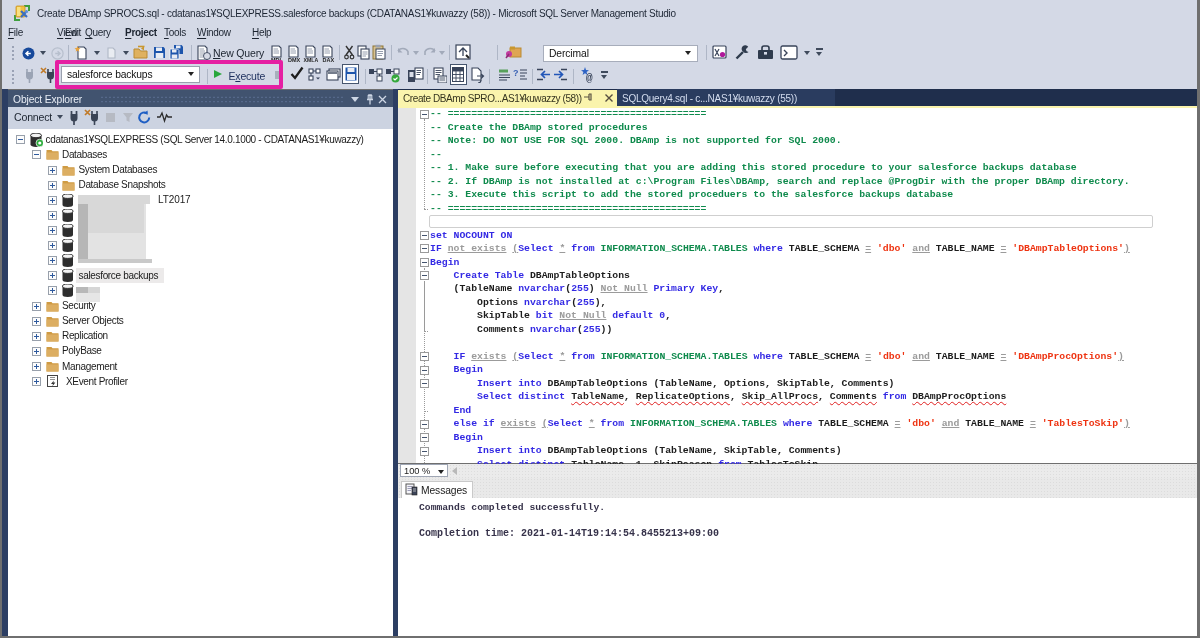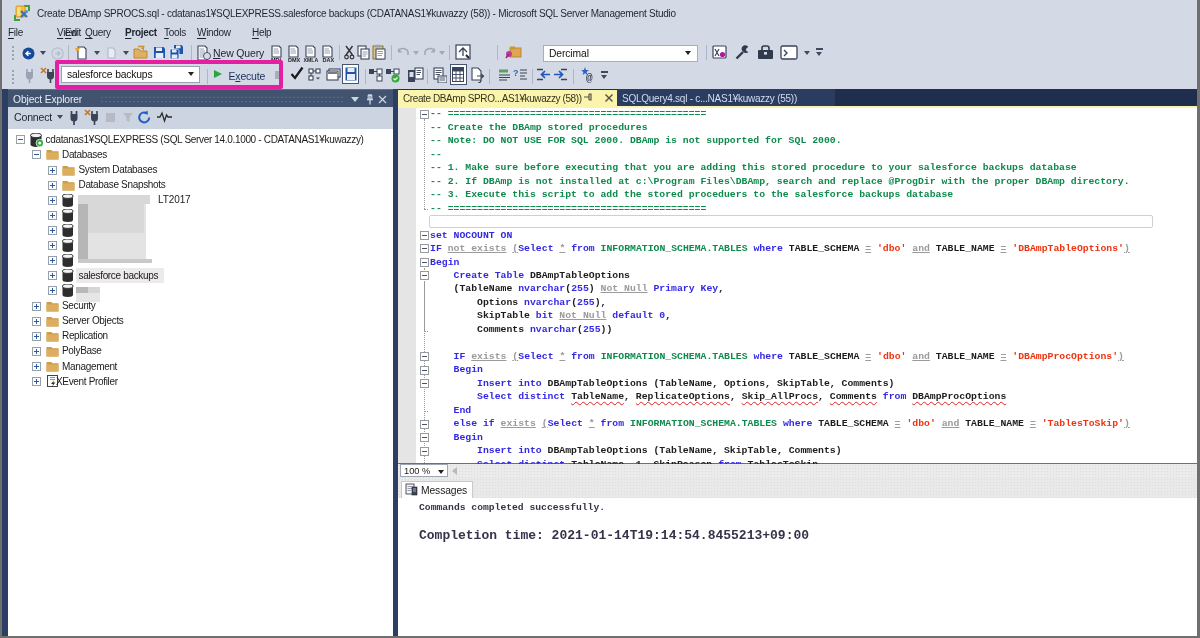--- a/index.html
+++ b/index.html
@@ -466,21 +466,21 @@
     <svg style="position:absolute;left:37.5px;top:2px;" width="13" height="11" viewBox="0 0 13 11">
         <use href="#folder13"></use>
       </svg>
     <span class="lbl" style="left:54px;">Management</span>
   </div>
   <div class="trow" style="top:374.2px;">
     <div class="exp plus" style="left:23.5px;"></div>
     <svg style="position:absolute;left:38.5px;top:1px;" width="11" height="12" viewBox="0 0 11 12">
         <use href="#xev12"></use>
       </svg>
-    <span class="lbl" style="left:48px;">XEvent Profiler</span>
+    <span class="lbl" style="left:58px;">XEvent Profiler</span>
   </div>
 
   <div class="abs" style="left:78px;top:194.5px;width:72px;height:9.5px;background:#d8d8d8;"></div>
   <div class="abs" style="left:78px;top:204px;width:68px;height:58.5px;background:#e3e3e3;"></div>
   <div class="abs" style="left:78px;top:204px;width:9.5px;height:58.5px;background:#b6b6b6;"></div>
   <div class="abs" style="left:87.5px;top:204px;width:56.5px;height:29px;background:#d8d8d8;"></div>
   <div class="abs" style="left:78px;top:258.5px;width:74px;height:4px;background:#c9c9c9;"></div>
   <div class="abs" style="left:76px;top:286.5px;width:12px;height:6.5px;background:#b8b8b8;"></div>
   <div class="abs" style="left:88px;top:286.5px;width:12px;height:6.5px;background:#d6d6d6;"></div>
   <div class="abs" style="left:76px;top:293px;width:24px;height:8.5px;background:#e6e6e6;"></div>
@@ -554,18 +554,18 @@
   <svg class="abs" style="left:405px;top:483px;" width="13" height="13" viewBox="0 0 13 13">
     <rect x="1" y="1" width="8" height="10" fill="#f4f4f8" stroke="#555" stroke-width="1"></rect>
     <path d="M2.5 3.5 H7.5 M2.5 5.5 H7.5 M2.5 7.5 H6" stroke="#8888aa" stroke-width="0.8"></path>
     <rect x="7" y="4" width="5" height="8" fill="#3c4458" stroke="#222" stroke-width="0.6"></rect>
     <path d="M8 6 H11 M8 8 H11" stroke="#cccccc" stroke-width="0.8"></path>
   </svg>
   <div class="abs" style="left:421px;top:484.5px;font-size:10.3px;color:#1a1a1a;letter-spacing:-0.1px;">Messages</div>
 
   <div class="abs" style="left:398px;top:498px;width:799px;height:138px;background:#fff;"></div>
   <div class="abs mono" style="left:419px;top:501.5px;font-size:9.7px;font-weight:bold;color:#36324a;">Commands completed successfully.</div>
-  <div class="abs mono" style="left:419px;top:527.5px;font-size:13px;font-weight:bold;color:#36324a;">Completion time: 2021-01-14T19:14:54.8455213+09:00</div>
+  <div class="abs mono" style="left:419px;top:527.5px;font-size:10px;font-weight:bold;color:#36324a;">Completion time: 2021-01-14T19:14:54.8455213+09:00</div>
 
   <div class="abs" style="left:0;top:636px;width:1200px;height:2px;background:#6f6f6f;"></div>
 
   <div class="abs" style="left:55px;top:60px;width:228px;height:29px;border:4px solid #e51fa2;box-sizing:border-box;border-radius:2px;"></div>
 </div>
 
 </body></html>

